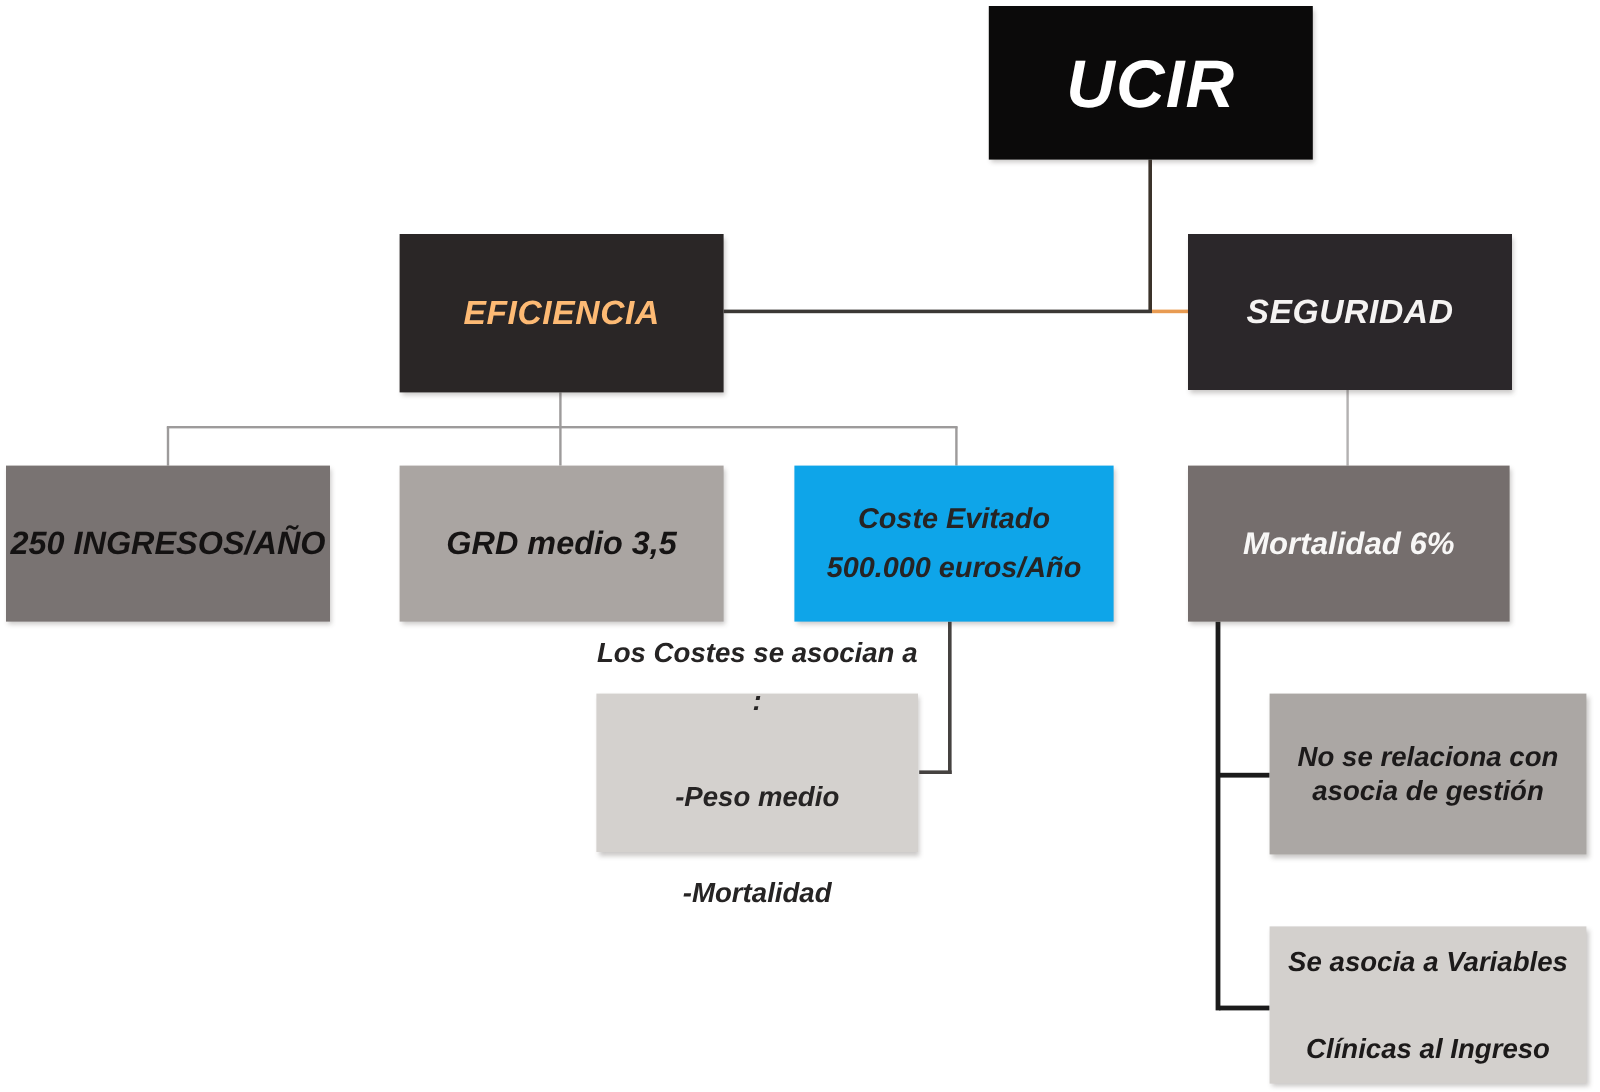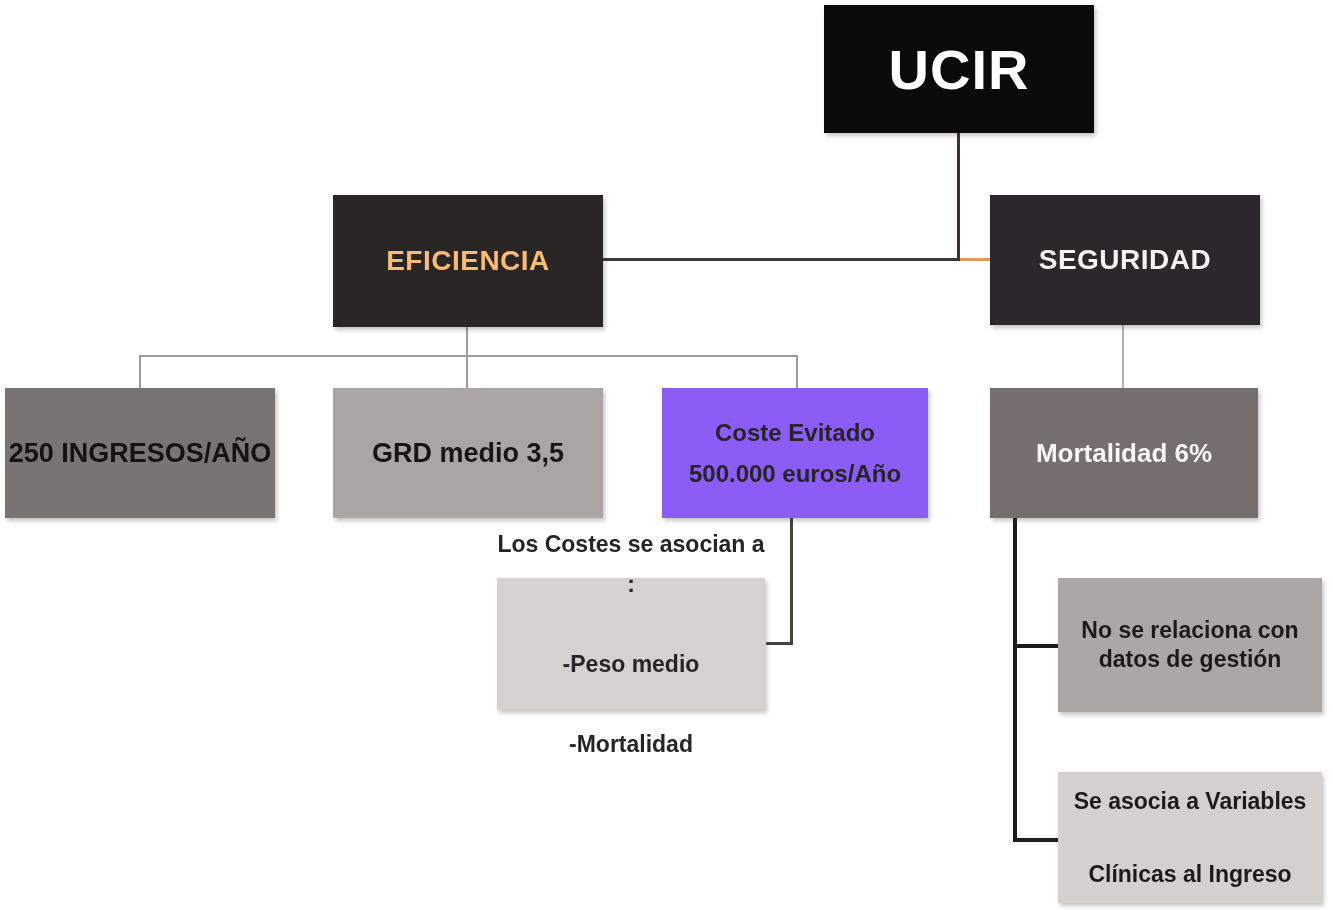--- a/index.html
+++ b/index.html
@@ -3,20 +3,21 @@
 <meta charset="utf-8">
 <style>
   html, body { margin: 0; padding: 0; background: #ffffff; }
   .canvas {
     position: relative;
     width: 1333px;
     height: 910px;
     background: #ffffff;
     font-family: "Liberation Sans", sans-serif;
     overflow: hidden;
+    font-style: italic;
   }
   .node {
     position: absolute;
     display: flex;
     flex-direction: column;
     align-items: center;
     justify-content: center;
     text-align: center;
     font-weight: bold;
     box-shadow: 2px 3px 4px rgba(60,55,52,0.28);
@@ -32,21 +33,21 @@
                 background: #2a2626; color: #fdba74; font-size: 28px; letter-spacing: .5px; }
   #seguridad  { left: 990px; top: 195px; width: 270px; height: 130px;
                 background: #2b272a; color: #f5f3f2; font-size: 28px; letter-spacing: .5px; }
 
   
   #ingresos { left: 5px;   top: 388px; width: 270px; height: 130px;
               background: #797372; color: #141212; font-size: 27px; }
   #grd      { left: 333px; top: 388px; width: 270px; height: 130px;
               background: #aaa5a2; color: #161414; font-size: 27px; }
   #coste    { left: 662px; top: 388px; width: 266px; height: 130px;
-              background: #8b5cf6; color: #262424; font-size: 24px; line-height: 41px; }
+              background: #0ea5e9; color: #262424; font-size: 24px; line-height: 41px; }
 
   
   #coste-note { left: 497px; top: 578px; width: 268px; height: 132px;
                 background: #d4d1ce; color: #262424; font-size: 23px; line-height: 40px; gap: 40px; }
 
   
   #mortalidad { left: 990px; top: 388px; width: 268px; height: 130px;
                 background: #756e6d; color: #f8f7f6; font-size: 26px; }
 
   
@@ -129,21 +130,21 @@
     <span>-Peso medio</span>
     <span>-Mortalidad</span>
   </div>
 
   <div class="node" id="mortalidad">
     <span>Mortalidad 6%</span>
   </div>
 
   <div class="node" id="no-relacion">
     <span>No se relaciona con</span>
-    <span>datos de gestión</span>
+    <span>asocia de gestión</span>
   </div>
 
   <div class="node" id="asocia">
     <span>Se asocia a Variables</span>
     <span>Clínicas al Ingreso</span>
   </div>
 
 </div>
 
 </body></html>

